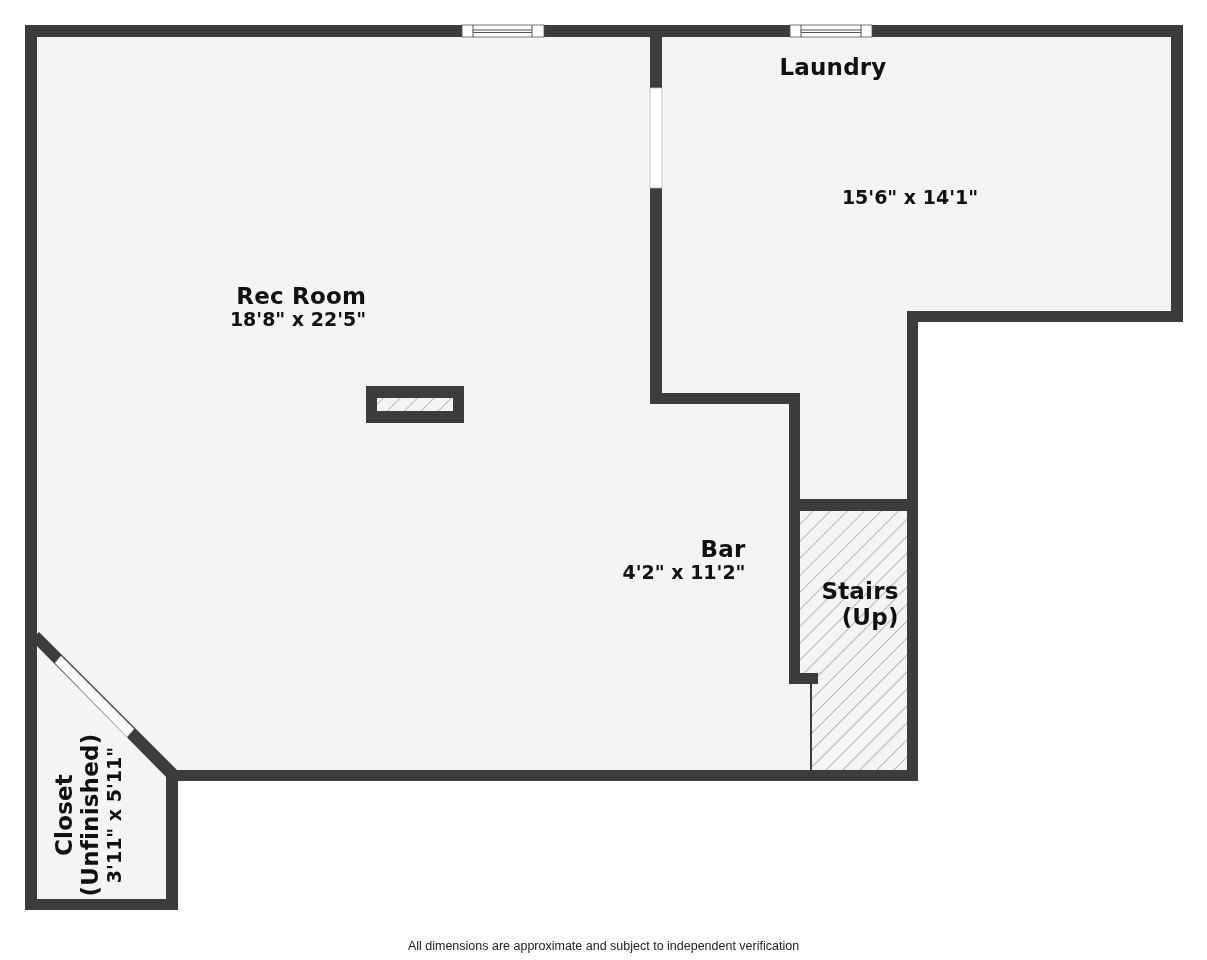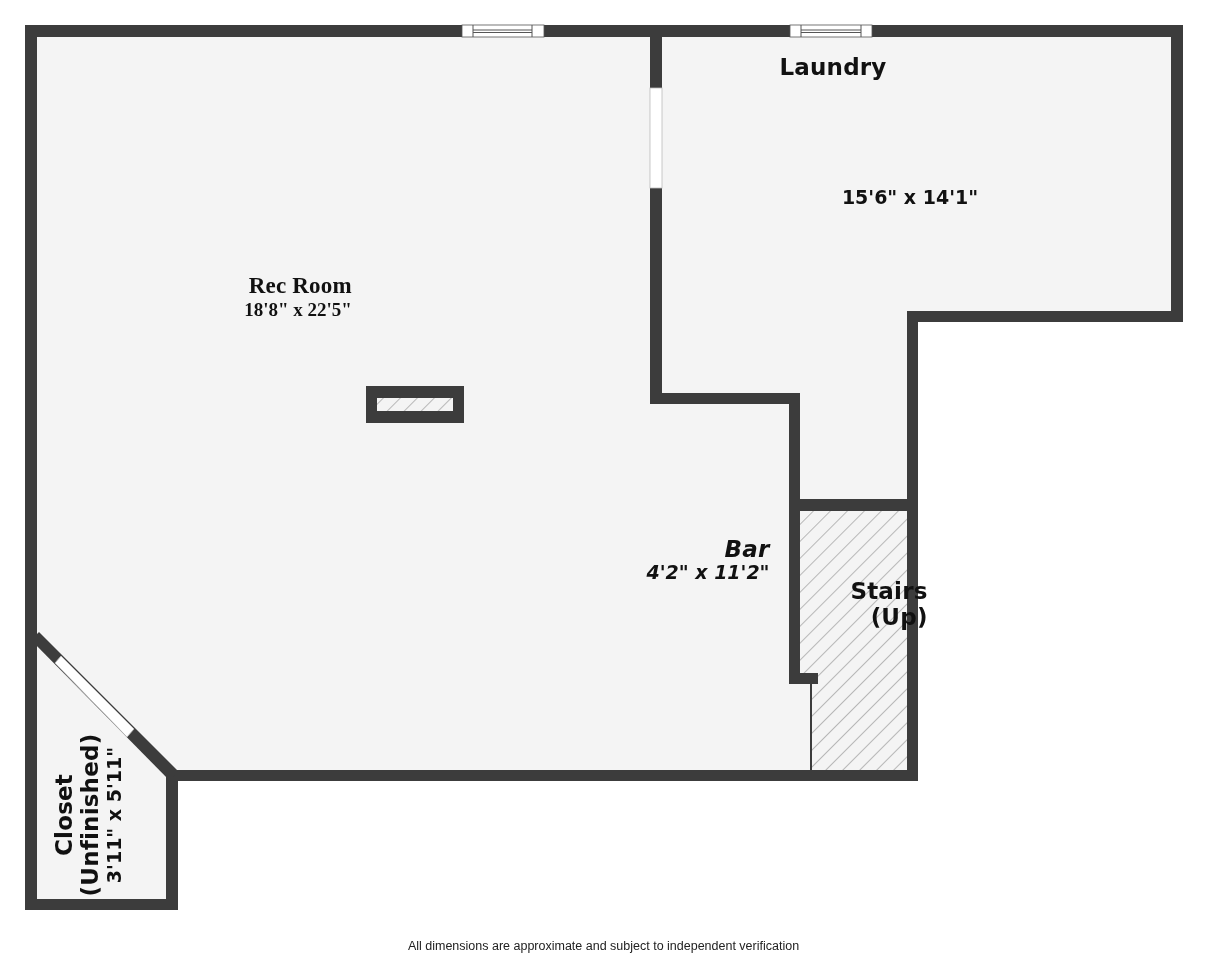--- a/index.html
+++ b/index.html
@@ -88,39 +88,39 @@
 
     <polygon points="55,663 61,656 134,729 127,737" fill="#ffffff" stroke="#bbbbbb" stroke-width="0.8"></polygon>
   </g>
 
   <g>
     <rect x="366" y="386" width="98" height="37" fill="#3c3c3c"></rect>
     <rect x="377" y="398" width="76" height="13" fill="url(#hatch)"></rect>
   </g>
 </svg>
 
-<div class="label" style="left:298px; top:273px;font-family:Liberation Serif, serif;">
+<div class="label" style="left:298px; top:283px;">
   <div class="room-name">Rec Room</div>
   <div class="room-dim">18'8" x 22'5"</div>
 </div>
 
 <div class="label" style="left:833px; top:54px;">
   <div class="room-name">Laundry</div>
 </div>
 
 <div class="label" style="left:910px; top:187px;">
   <div class="room-dim">15'6" x 14'1"</div>
 </div>
 
-<div class="label" style="left:708px; top:536px;font-style:italic;">
+<div class="label" style="left:684px; top:536px;">
   <div class="room-name">Bar</div>
   <div class="room-dim">4'2" x 11'2"</div>
 </div>
 
-<div class="label" style="left:860px; top:578px;margin-left:29px;">
+<div class="label" style="left:860px; top:578px;">
   <div class="room-name">Stairs</div>
   <div class="room-name">(Up)</div>
 </div>
 
 <div class="closet-label">
   <div class="room-name">Closet</div>
   <div class="room-name">(Unfinished)</div>
   <div class="room-dim">3'11" x 5'11"</div>
 </div>
 

